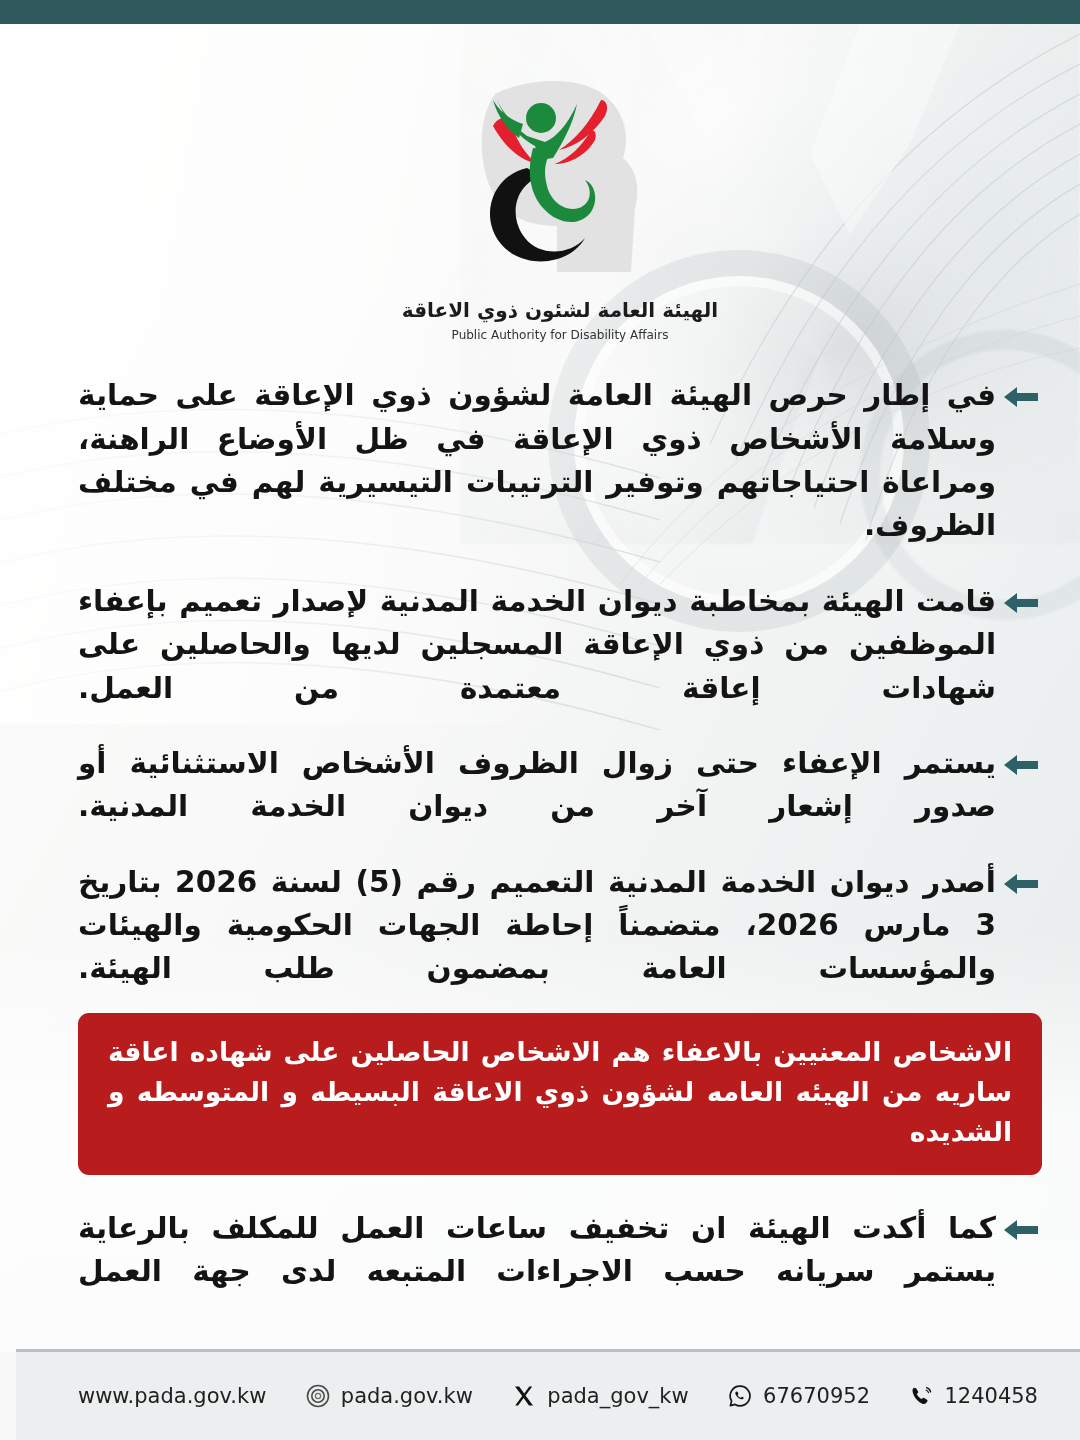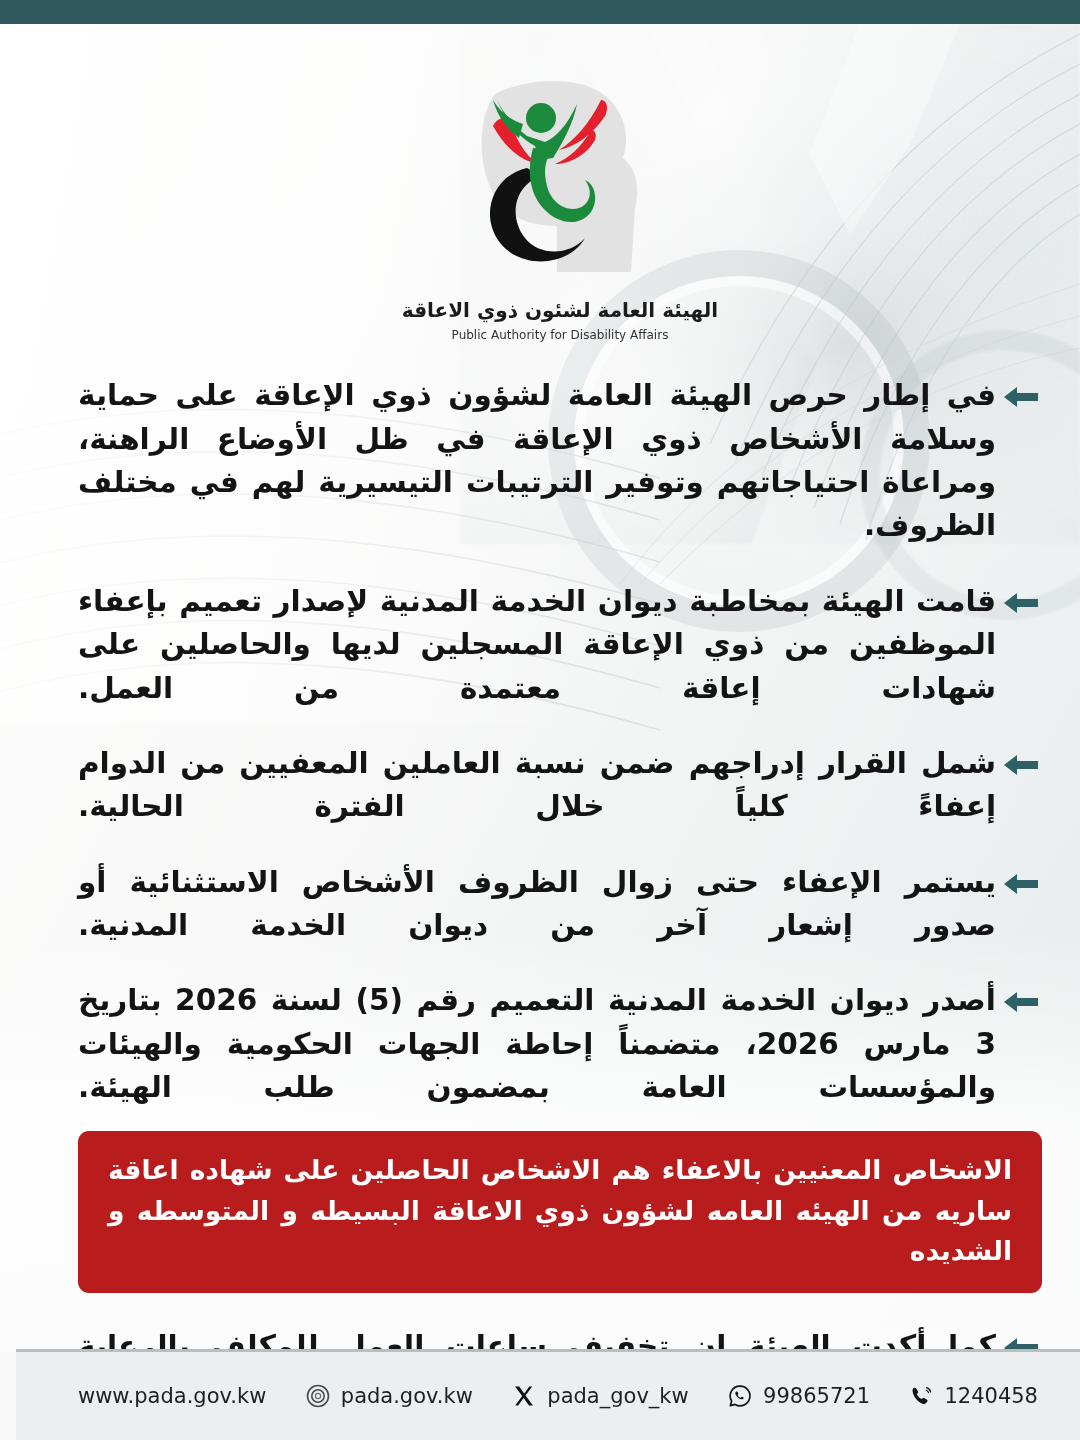--- a/index.html
+++ b/index.html
@@ -333,28 +333,20 @@
 
       <div class="para">
         <span class="arrow">
           <svg viewBox="0 0 34 24">
               <path d="M13 2 L13 8 L34 8 L34 16 L13 16 L13 22 L0 12 Z" fill="#2e6166"></path>
             </svg>
         </span>
         <span>قامت الهيئة بمخاطبة ديوان الخدمة المدنية لإصدار تعميم بإعفاء الموظفين من ذوي الإعاقة المسجلين لديها والحاصلين على شهادات إعاقة معتمدة من العمل.</span>
       </div>
 
-      <div class="para">
-        <span class="arrow">
-          <svg viewBox="0 0 34 24">
-              <path d="M13 2 L13 8 L34 8 L34 16 L13 16 L13 22 L0 12 Z" fill="#2e6166"></path>
-            </svg>
-        </span>
-        <span>شمل القرار إدراجهم ضمن نسبة العاملين المعفيين من الدوام إعفاءً كلياً خلال الفترة الحالية.</span>
-      </div>
 
       <div class="para">
         <span class="arrow">
           <svg viewBox="0 0 34 24">
               <path d="M13 2 L13 8 L34 8 L34 16 L13 16 L13 22 L0 12 Z" fill="#2e6166"></path>
             </svg>
         </span>
         <span>يستمر الإعفاء حتى زوال الظروف الأشخاص الاستثنائية أو صدور إشعار آخر من ديوان الخدمة المدنية.</span>
       </div>
 
@@ -419,21 +411,21 @@
             <path d="M13 3.2 A9.8 9.8 0 0 0 4.6 18.1 L3.4 22.6 L8.1 21.4 A9.8 9.8 0 1 0 13 3.2 Z" fill="none" stroke="#141414" stroke-width="1.7" stroke-linejoin="round"></path>
             <path d="M9.6 8.6 C 9.2 8.6 8.7 8.8 8.5 9.3 C 8.2 10 8.3 11 8.9 12.1
                      C 9.8 13.8 11.4 15.3 13.2 16 C 14.4 16.5 15.4 16.4 16 16
                      C 16.5 15.7 16.8 15.1 16.7 14.7 C 16.6 14.4 15.3 13.7 15 13.7
                      C 14.7 13.7 14.4 14.3 14.1 14.6 C 13.8 14.9 13.5 14.8 13.1 14.6
                      C 12.3 14.2 11.3 13.3 10.8 12.4 C 10.6 12 10.7 11.8 10.9 11.6
                      C 11.1 11.4 11.4 11 11.4 10.8 C 11.4 10.5 10.6 9 10.3 8.8
                      C 10.1 8.6 9.8 8.6 9.6 8.6 Z" fill="#141414"></path>
           </svg>
         </span>
-        <span>99865721</span>
+        <span>67670952</span>
       </div>
 
       <div class="f-item">
         <span class="f-ico">
           <svg viewBox="0 0 26 26">
             <path d="M6.4 4.6 C 5.3 5.2 4.4 6.4 4.5 7.8 C 4.8 12.6 9.2 18.6 14.4 20.8
                      C 15.8 21.4 17.3 21 18.1 20 L 19.3 18.4 C 19.7 17.8 19.6 17.1 19 16.7
                      L 16.2 14.9 C 15.6 14.5 14.9 14.7 14.5 15.2 L 13.8 16.1
                      C 11.6 15 9.7 13.2 8.7 11 L 9.7 10.3 C 10.2 9.9 10.4 9.2 10.1 8.6
                      L 8.4 5.7 C 8 5.1 7.2 4.9 6.6 5.3 Z" fill="#121212"></path>

